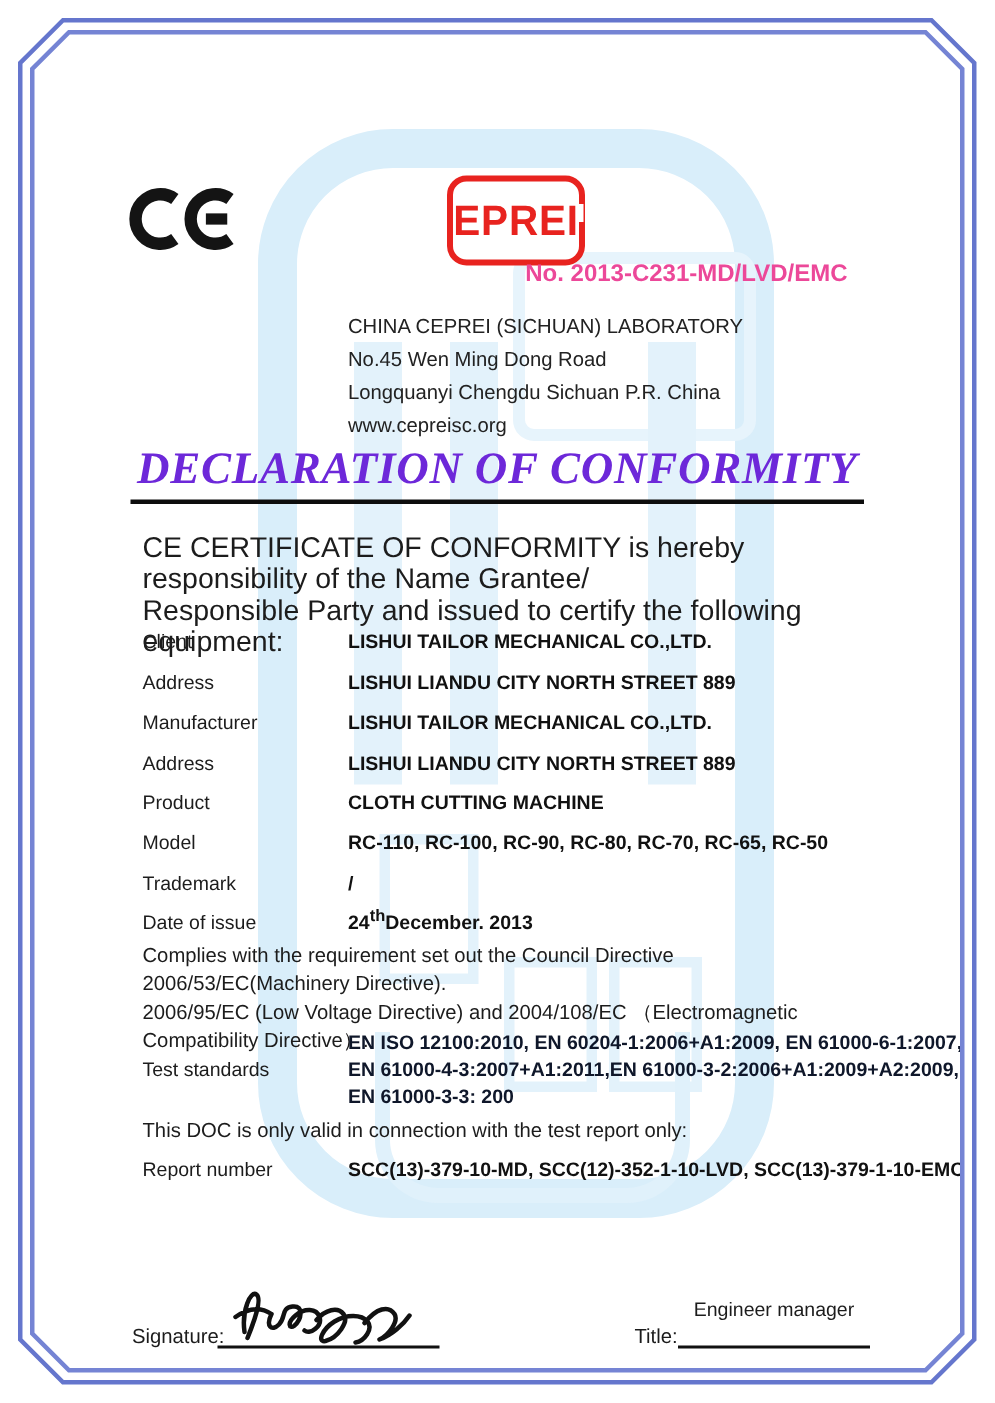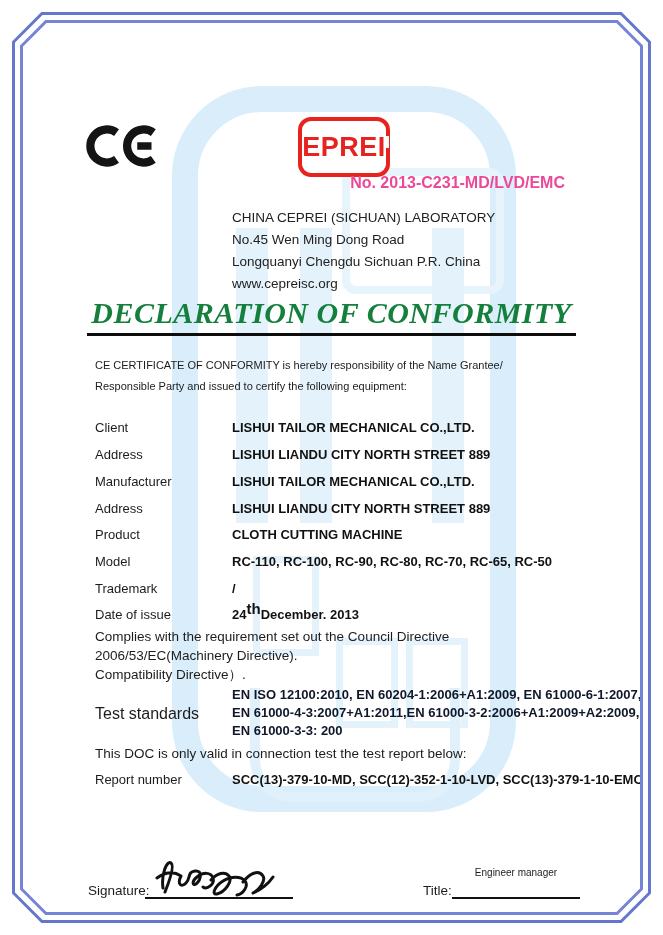--- a/index.html
+++ b/index.html
@@ -30,33 +30,33 @@
   
   .eprei{left:298px;top:117px;width:84px;height:52px;border:4px solid #e8231f;border-radius:13px;
          display:flex;align-items:center;justify-content:center;background:#fff;}
   .eprei-gap{left:384px;top:136px;width:5px;height:12px;background:#fff;}
   .eprei span{color:#e8231f;font-weight:bold;font-size:27px;letter-spacing:0.5px;
               font-family:"Liberation Sans", sans-serif;transform:scaleY(1.05);}
   .cert-no{left:0;top:174px;width:565px;text-align:right;font-weight:bold;font-size:16px;color:#ec4899;}
   .lab{left:232px;top:207px;font-size:13.5px;line-height:22px;color:#222;}
   .title-wrap{left:0;top:296px;width:663px;text-align:center;}
   .title{display:inline-block;font-family:"Liberation Serif", serif;font-style:italic;font-weight:bold;
-         font-size:30px;color:#15803d;letter-spacing:0.5px;border-bottom:3px solid #0d0d0d;padding:0 4px 3px;}
-  .intro{left:95px;top:355px;width:480px;font-size:11px;line-height:21px;}
+         font-size:30px;color:#6d28d9;letter-spacing:0.5px;border-bottom:3px solid #0d0d0d;padding:0 4px 3px;}
+  .intro{left:95px;top:355px;width:480px;font-size:19px;line-height:21px;}
   .frow{left:0;top:0;width:663px;font-size:13px;}
   .frow .lbl{position:absolute;left:95px;white-space:nowrap;}
   .frow .val{position:absolute;left:232px;font-weight:bold;color:#111;white-space:nowrap;}
-  sup.ord{font-size:15px;vertical-align:super;line-height:0;}
+  sup.ord{font-size:11px;vertical-align:super;line-height:0;}
   .para{left:95px;width:488px;font-size:13.5px;line-height:19px;}
   .std-line{position:absolute;left:232px;font-size:13px;font-weight:bold;color:#0f172a;white-space:nowrap;}
   .footer-label{font-size:13.5px;}
   .sig-line{left:145px;top:868px;width:148px;height:29px;border-bottom:2px solid #111;}
   .sig-svg{position:absolute;left:8px;top:-18px;}
   .title-line{left:452px;top:868px;width:128px;height:29px;border-bottom:2px solid #111;
-              text-align:center;font-size:10px;line-height:40px;}
+              text-align:center;font-size:13px;line-height:40px;}
 </style>
 </head>
 <body>
 
 <div class="page">
 
   <div>
     <div class="wm wm-frame"></div>
     <div class="wm wm-inner-rect"></div>
     <div class="wm wm-col wm-col1"></div>
@@ -132,29 +132,30 @@
       <span class="lbl">Trademark</span>
       <span class="val">/</span>
     </div>
     <div class="abs frow" style="top:607px">
       <span class="lbl">Date of issue</span>
       <span class="val"><span>24</span><sup class="ord">th</sup><span>December. 2013</span></span>
     </div>
 
     <div class="abs para" style="top:627px">
       <div>Complies with the requirement set out the Council Directive 2006/53/EC(Machinery Directive).</div>
+      <div>2006/95/EC (Low Voltage Directive) and 2004/108/EC （Electromagnetic</div>
       <div>Compatibility Directive）.</div>
     </div>
 
-    <div class="abs" style="left:95px;top:705px;font-size:16px">Test standards</div>
+    <div class="abs" style="left:95px;top:705px;font-size:13px">Test standards</div>
     <div class="std-line" style="top:687px">EN ISO 12100:2010, EN 60204-1:2006+A1:2009, EN 61000-6-1:2007,</div>
     <div class="std-line" style="top:705px">EN 61000-4-3:2007+A1:2011,EN 61000-3-2:2006+A1:2009+A2:2009,</div>
     <div class="std-line" style="top:723px">EN 61000-3-3: 200</div>
 
-    <div class="abs" style="left:95px;top:746px;font-size:13.5px">This DOC is only valid in connection test the test report below:</div>
+    <div class="abs" style="left:95px;top:746px;font-size:13.5px">This DOC is only valid in connection with the test report only:</div>
 
     <div class="abs frow" style="top:772px">
       <span class="lbl">Report number</span>
       <span class="val">SCC(13)-379-10-MD, SCC(12)-352-1-10-LVD, SCC(13)-379-1-10-EMC</span>
     </div>
 
     <div class="abs footer-label" style="left:88px;top:883px">Signature:</div>
     <div class="abs sig-line">
       <svg class="sig-svg" width="125" height="48" viewBox="0 0 125 48">
         <path d="M10,38 C8,24 14,10 18,13 C22,16 16,32 12,42 M4,28 C14,21 22,22 28,26

